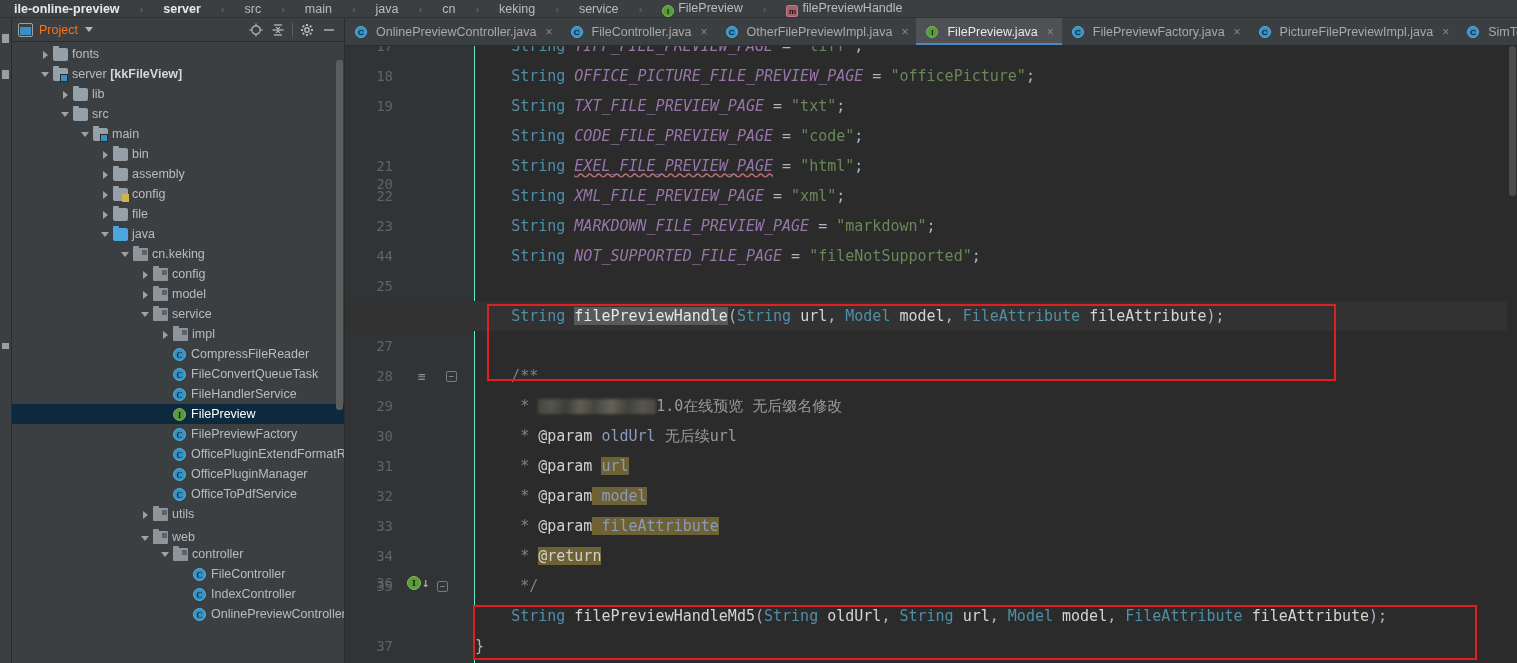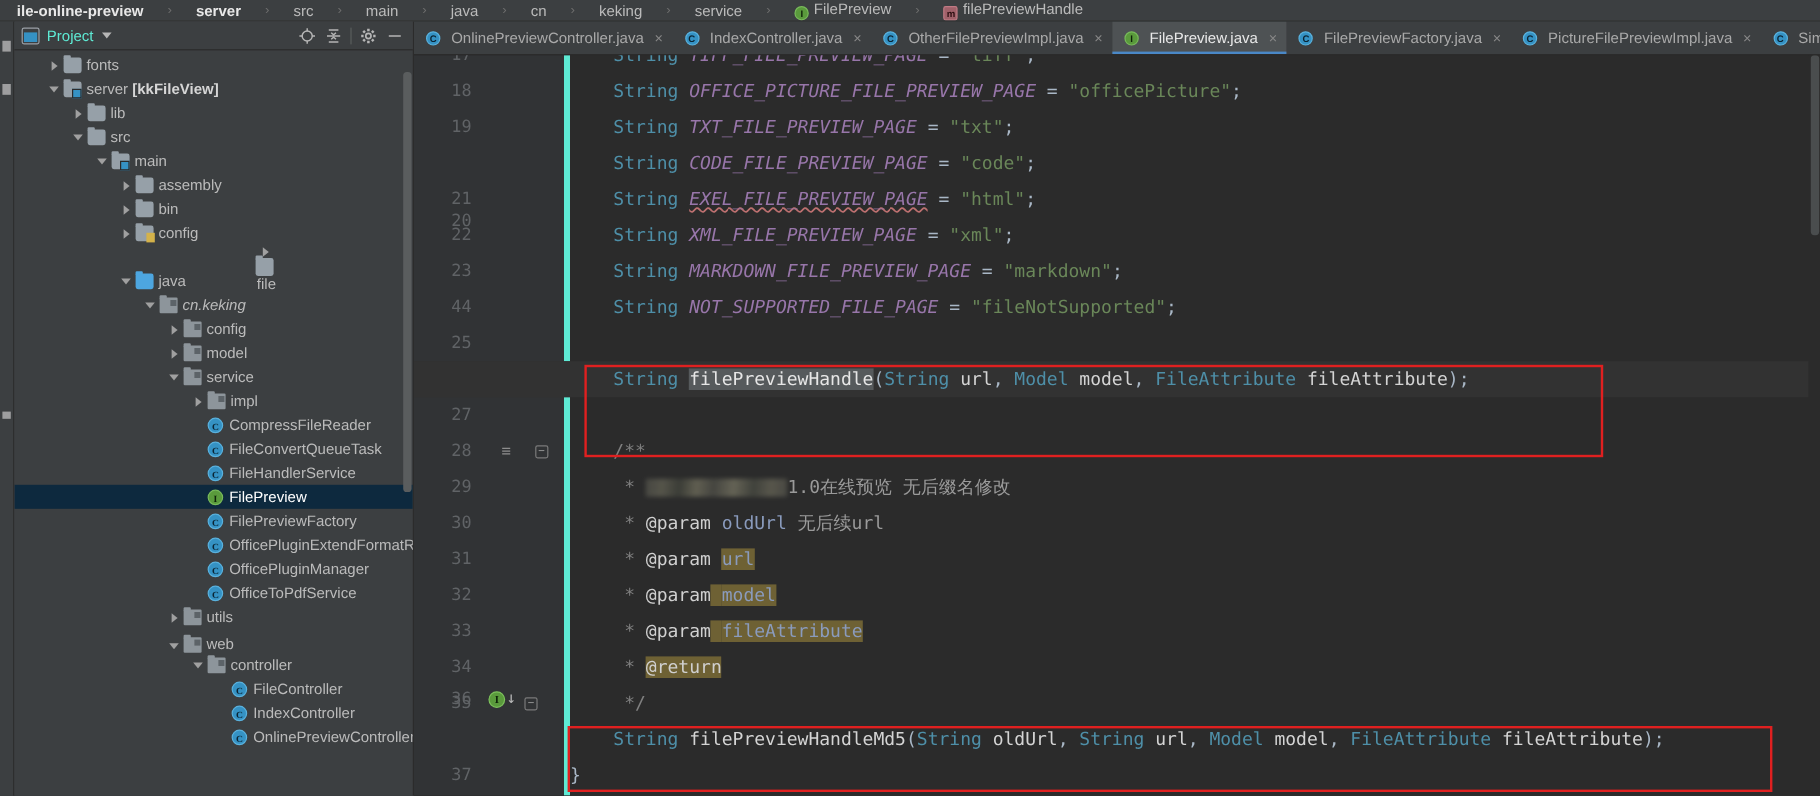--- a/index.html
+++ b/index.html
@@ -37,21 +37,21 @@
   
   #project-panel{
     position:absolute; top:18px; left:12px; width:333px; height:645px;
     background:#3c3f41; border-right:1px solid #2b2b2b;
     display:flex; flex-direction:column;
   }
   #project-header{
     height:24px; flex:0 0 24px; display:flex; align-items:center;
     padding:0 4px 0 6px; background:#3c3f41; border-bottom:1px solid #2b2b2b;
   }
-  #project-header .title{ color:#5eead4; font-size:12.5px; margin-left:6px; }
+  #project-header .title{ color:#f97316; font-size:12.5px; margin-left:6px; }
   .ph-icon{ width:15px; height:14px; position:relative; flex:0 0 auto;}
   .ph-icon.window{ border:1px solid #9aa0a6; border-radius:2px; background:#3c3f41;}
   .ph-icon.window:after{ content:""; position:absolute; left:1px; top:3px; right:1px; bottom:1px; background:#3592c4;}
   .caret-dn{ width:0;height:0;border-left:4px solid transparent;border-right:4px solid transparent;border-top:5px solid #b6b6b6; margin-left:7px;}
   #project-header .spacer{ flex:1 1 auto; }
   .hdr-btn{ width:22px;height:20px; display:flex;align-items:center;justify-content:center; color:#b6b6b6;}
   .hdr-sep{ width:1px;height:14px;background:#5a5d5e;margin:0 3px;}
 
   #tree{
     flex:1 1 auto; position:relative; overflow:hidden;
@@ -114,21 +114,21 @@
     content:""; position:absolute; left:0; right:0; bottom:0; height:2px; background:#4a88c7;
   }
   .tab .x{ color:#888; font-size:12px; margin-left:4px; }
   #code-area{
     position:relative; height:617px; background:#2b2b2b; overflow:hidden;
     font-family:"DejaVu Sans Mono","Liberation Mono",monospace;
     font-size:15px;
   }
   #gutter{
     position:absolute; left:0; top:0; width:130px; height:617px;
-    background:#313335; border-right:5px solid #5eead4;
+    background:#313335; border-right:1px solid #5eead4;
   }
   .gline{
     position:absolute; left:0; width:130px; height:30px;
     display:flex; align-items:center;
   }
   .lnum{ width:52px; text-align:right; color:#606366; font-size:14px; padding-right:4px;}
   .gutter-ico{ margin-left:10px; display:flex; align-items:center; }
   .impl-ico{
     width:14px;height:14px;border-radius:50%;background:#5a9a3c;border:1px solid #7cc15c;
     color:#0d2208;font-size:9px;line-height:13px;text-align:center;font-weight:bold;
@@ -269,43 +269,43 @@
         <span class="lbl">src</span>
       </div>
       <div class="row" style="padding-left: 68px;">
         <span class="arrow open"></span>
         <span class="ficon folder folder-mod"></span>
         <span class="lbl">main</span>
       </div>
       <div class="row" style="padding-left: 88px;">
         <span class="arrow closed"></span>
         <span class="ficon folder"></span>
+        <span class="lbl">bin</span>
+      </div>
+      <div class="row" style="padding-left: 88px;">
+        <span class="arrow closed"></span>
+        <span class="ficon folder"></span>
         <span class="lbl">assembly</span>
-      </div>
-      <div class="row" style="padding-left: 88px;">
-        <span class="arrow closed"></span>
-        <span class="ficon folder"></span>
-        <span class="lbl">bin</span>
       </div>
       <div class="row" style="padding-left: 88px;">
         <span class="arrow closed"></span>
         <span class="ficon folder folder-cfg"></span>
         <span class="lbl">config</span>
       </div>
-      <div class="row" style="padding-left: 88px; flex-direction: column;">
+      <div class="row" style="padding-left: 88px;">
         <span class="arrow closed"></span>
         <span class="ficon folder"></span>
         <span class="lbl">file</span>
       </div>
       <div class="row" style="padding-left: 88px;">
         <span class="arrow open"></span>
         <span class="ficon folder folder-src"></span>
         <span class="lbl">java</span>
       </div>
-      <div class="row" style="padding-left: 108px; font-style: italic;">
+      <div class="row" style="padding-left: 108px;">
         <span class="arrow open"></span>
         <span class="ficon pkg"></span>
         <span class="lbl">cn.keking</span>
       </div>
       <div class="row" style="padding-left: 128px;">
         <span class="arrow closed"></span>
         <span class="ficon pkg"></span>
         <span class="lbl">config</span>
       </div>
       <div class="row" style="padding-left: 128px;">
@@ -399,21 +399,21 @@
 
 <div id="editor">
   <div id="tabbar">
       <div class="tab">
         <span class="crumb-ico" style="background: rgb(53, 146, 196); color: rgb(10, 36, 51); border: 1px solid rgb(89, 177, 221);">C</span>
         <span>OnlinePreviewController.java</span>
         <span class="x">×</span>
       </div>
       <div class="tab">
         <span class="crumb-ico" style="background: rgb(53, 146, 196); color: rgb(10, 36, 51); border: 1px solid rgb(89, 177, 221);">C</span>
-        <span>IndexController.java</span>
+        <span>FileController.java</span>
         <span class="x">×</span>
       </div>
       <div class="tab">
         <span class="crumb-ico" style="background: rgb(53, 146, 196); color: rgb(10, 36, 51); border: 1px solid rgb(89, 177, 221);">C</span>
         <span>OtherFilePreviewImpl.java</span>
         <span class="x">×</span>
       </div>
       <div class="tab active">
         <span class="crumb-ico ico-interface">I</span>
         <span>FilePreview.java</span>

